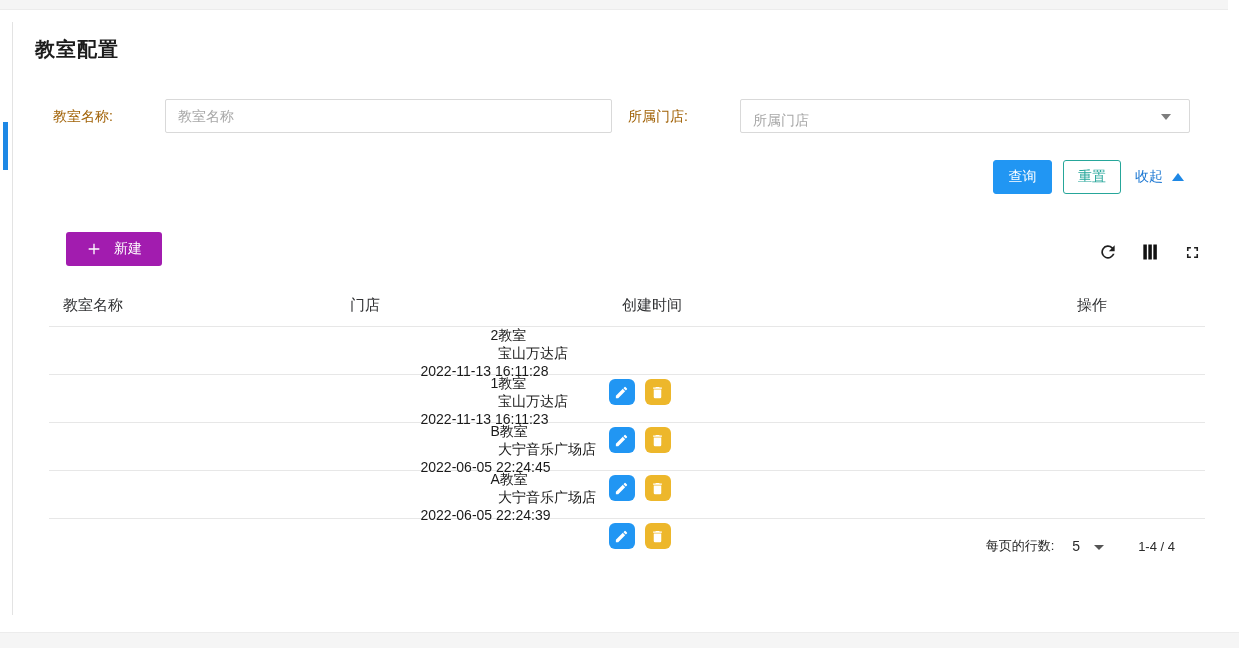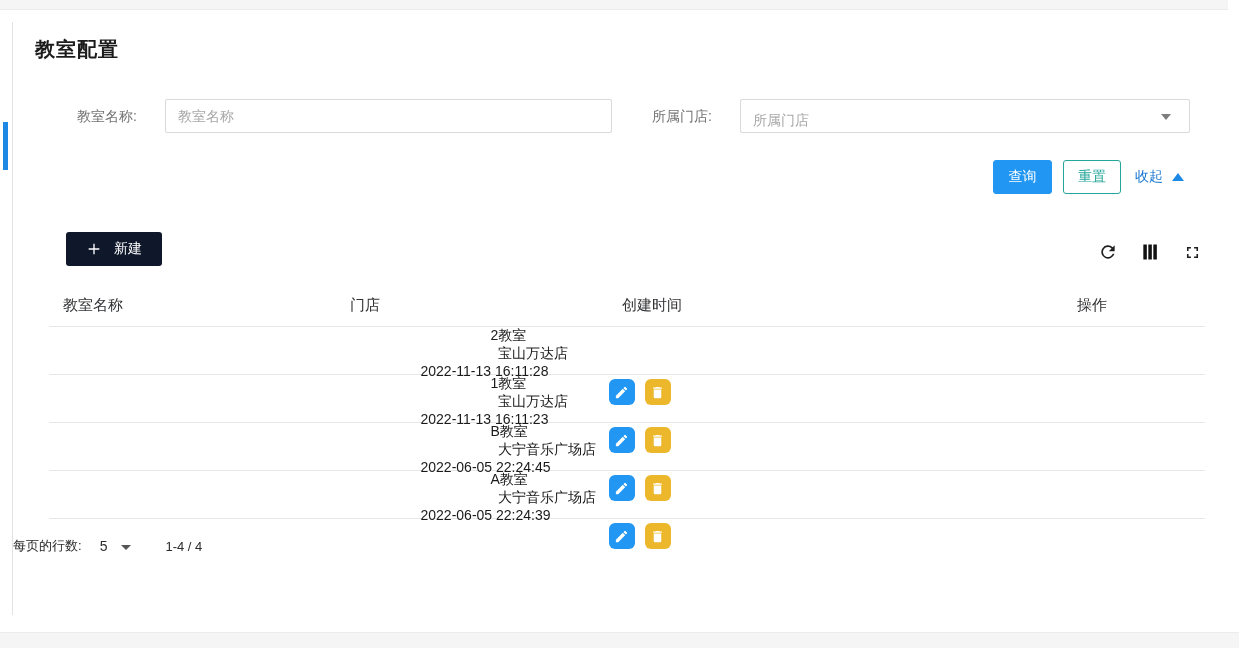--- a/index.html
+++ b/index.html
@@ -12,21 +12,21 @@
     background:#f5f5f5; border-bottom:1px solid #ececec; }
   .bottom-strip { position:absolute; left:0; top:632px; width:1239px; height:16px;
     background:#f5f5f5; border-top:1px solid #ececec; }
   .blue-bar { position:absolute; left:3px; top:122px; width:5px; height:48px; background:#1e88e5; }
   .panel { position:absolute; left:12px; top:22px; width:1204px; height:593px;
     background:#fff; border-left:1px solid #e3e3e3; }
 
   .page-title { position:absolute; left:22px; top:14px; font-size:20px; font-weight:700; color:#1c1c1c; letter-spacing:1px; }
 
   
-  .f-label { position:absolute; top:77px; height:34px; line-height:34px; font-size:14px; color:#737373; text-align:center; }
+  .f-label { position:absolute; top:77px; height:34px; line-height:34px; font-size:14px; color:#a16207; text-align:left; }
   .f-label.l1 { left:40px; width:108px; }
   .f-label.l2 { left:615px; width:108px; }
   .f-input { position:absolute; left:152px; top:77px; width:447px; height:34px;
     border:1px solid #d9d9d9; border-radius:2px; padding:0 12px; font-size:14px;
     font-family:inherit; color:#333; outline:none; }
   .f-input::placeholder { color:#a8a8a8; }
   .f-select { position:absolute; left:727px; top:77px; width:450px; height:34px;
     border:1px solid #d9d9d9; border-radius:2px; padding:4px 30px 0 12px; font-size:14px;
     line-height:32px; color:#a8a8a8; background:#fff; cursor:pointer; }
   .caret-down { position:absolute; right:18px; top:14px; width:0; height:0;
@@ -36,21 +36,21 @@
   .btn-search { position:absolute; left:980px; top:138px; width:59px;
     background:#2196F3; color:#fff; border:1px solid #2196F3; }
   .btn-reset { position:absolute; left:1050px; top:138px; width:58px;
     background:#fff; color:#26A69A; border:1px solid #26A69A; }
   .collapse-link { position:absolute; left:1122px; top:138px; height:34px; display:flex;
     align-items:center; gap:9px; color:#1976D2; font-size:14px; cursor:pointer; }
   .caret-up { width:0; height:0; border-left:6px solid transparent; border-right:6px solid transparent;
     border-bottom:8px solid #1e88e5; }
 
   .btn-create { position:absolute; left:53px; top:210px; width:96px; height:34px;
-    background:#0f172a; color:#fff; border:none; border-radius:3px; font-size:14px;
+    background:#a21caf; color:#fff; border:none; border-radius:3px; font-size:14px;
     display:flex; align-items:center; justify-content:center; gap:12px; cursor:pointer; }
   .btn-create svg { display:block; }
 
   .tbl-tools { position:absolute; left:1084px; top:218px; width:106px; height:24px;
     display:flex; align-items:center; justify-content:space-between; }
   .tool-icon { width:22px; height:22px; cursor:pointer; display:flex; align-items:center; justify-content:center; }
   .tool-icon svg { display:block; }
 
   
   .table { position:absolute; left:36px; top:263px; width:1156px; }
@@ -60,21 +60,21 @@
   .c1 { width:287px; } .c2 { width:272px; } .c3 { width:427px; } .c4 { flex:1; display:flex; align-items:center; }
   .t-head .c4 { padding-left:28px; display:block; }
   .c4.actions { padding-left:11px; gap:10px; }
   .icon-btn { width:26px; height:26px; border:none; border-radius:6px; cursor:pointer;
     display:flex; align-items:center; justify-content:center; padding:0; }
   .icon-btn.edit { background:#2196F3; }
   .icon-btn.del { background:#EDB72B; }
 
   
   .pagination { position:absolute; left:0; top:508px; width:1162px; height:32px;
-    display:flex; align-items:center; justify-content:flex-start; gap:8px; font-size:13px; color:#2b2b2b; }
+    display:flex; align-items:center; justify-content:flex-end; gap:8px; font-size:13px; color:#2b2b2b; }
   .pp-value { margin-left:10px; font-size:14px; }
   .pp-caret { width:0; height:0; border-left:5px solid transparent; border-right:5px solid transparent;
     border-top:5px solid #555; margin:2px 4px 0 6px; cursor:pointer; }
   .pp-range { margin-left:22px; }
 </style>
 </head>
 <body>
 
 <div class="top-strip"></div>
 <div class="blue-bar"></div>

